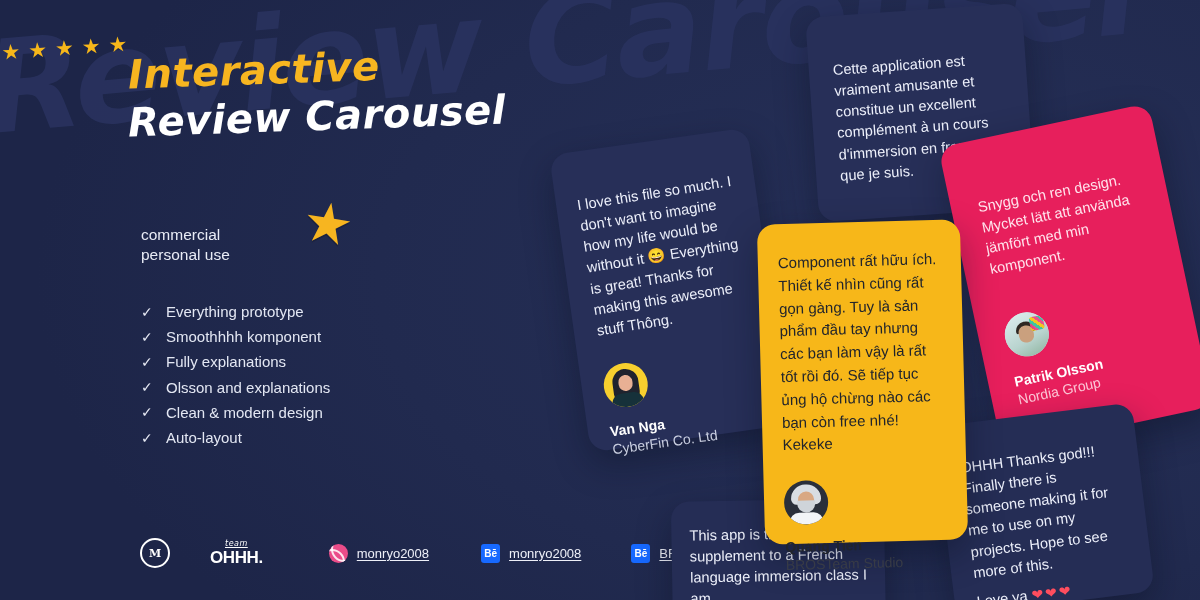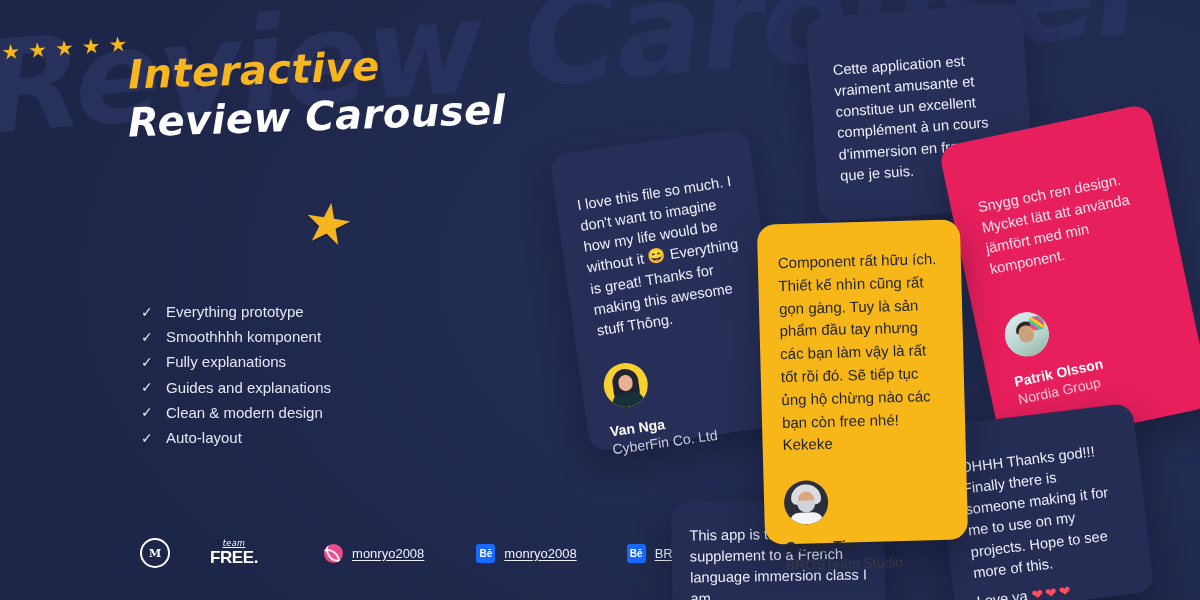--- a/index.html
+++ b/index.html
@@ -163,57 +163,61 @@
   <div class="leftcol">
 
     <div class="title-block">
       <div class="t-line1">Interactive</div>
       <div class="t-line2">Review Carousel</div>
     </div>
 
     <div class="star-deco">★</div>
 
     <div class="free-row">
+      <div>
+        <div class="free-sub">commercial</div>
+        <div class="free-sub">personal use</div>
+      </div>
     </div>
 
     <div class="divider"></div>
 
     <div class="features">
       <div class="feat">
         <span class="chk">✓</span>
         <span class="feat-label">Everything prototype</span>
       </div>
       <div class="feat">
         <span class="chk">✓</span>
         <span class="feat-label">Smoothhhh komponent</span>
       </div>
       <div class="feat">
         <span class="chk">✓</span>
         <span class="feat-label">Fully explanations</span>
       </div>
       <div class="feat">
         <span class="chk">✓</span>
-        <span class="feat-label">Guides and explanations</span>
+        <span class="feat-label">Olsson and explanations</span>
       </div>
       <div class="feat">
         <span class="chk">✓</span>
         <span class="feat-label">Clean &amp; modern design</span>
       </div>
       <div class="feat">
         <span class="chk">✓</span>
         <span class="feat-label">Auto-layout</span>
       </div>
     </div>
 
     <div class="footer">
       <div class="mono-logo">M</div>
 
       <div class="bros-logo">
         <div class="bros-team">team</div>
-        <div class="bros-main">FREE.</div>
+        <div class="bros-main">OHHH.</div>
       </div>
 
       <div class="soc s1">
         <span class="dribbble"></span>
         <span class="soc-label">monryo2008</span>
       </div>
 
       <div class="soc s2">
         <span class="behance">Bē</span>
         <span class="soc-label">monryo2008</span>

